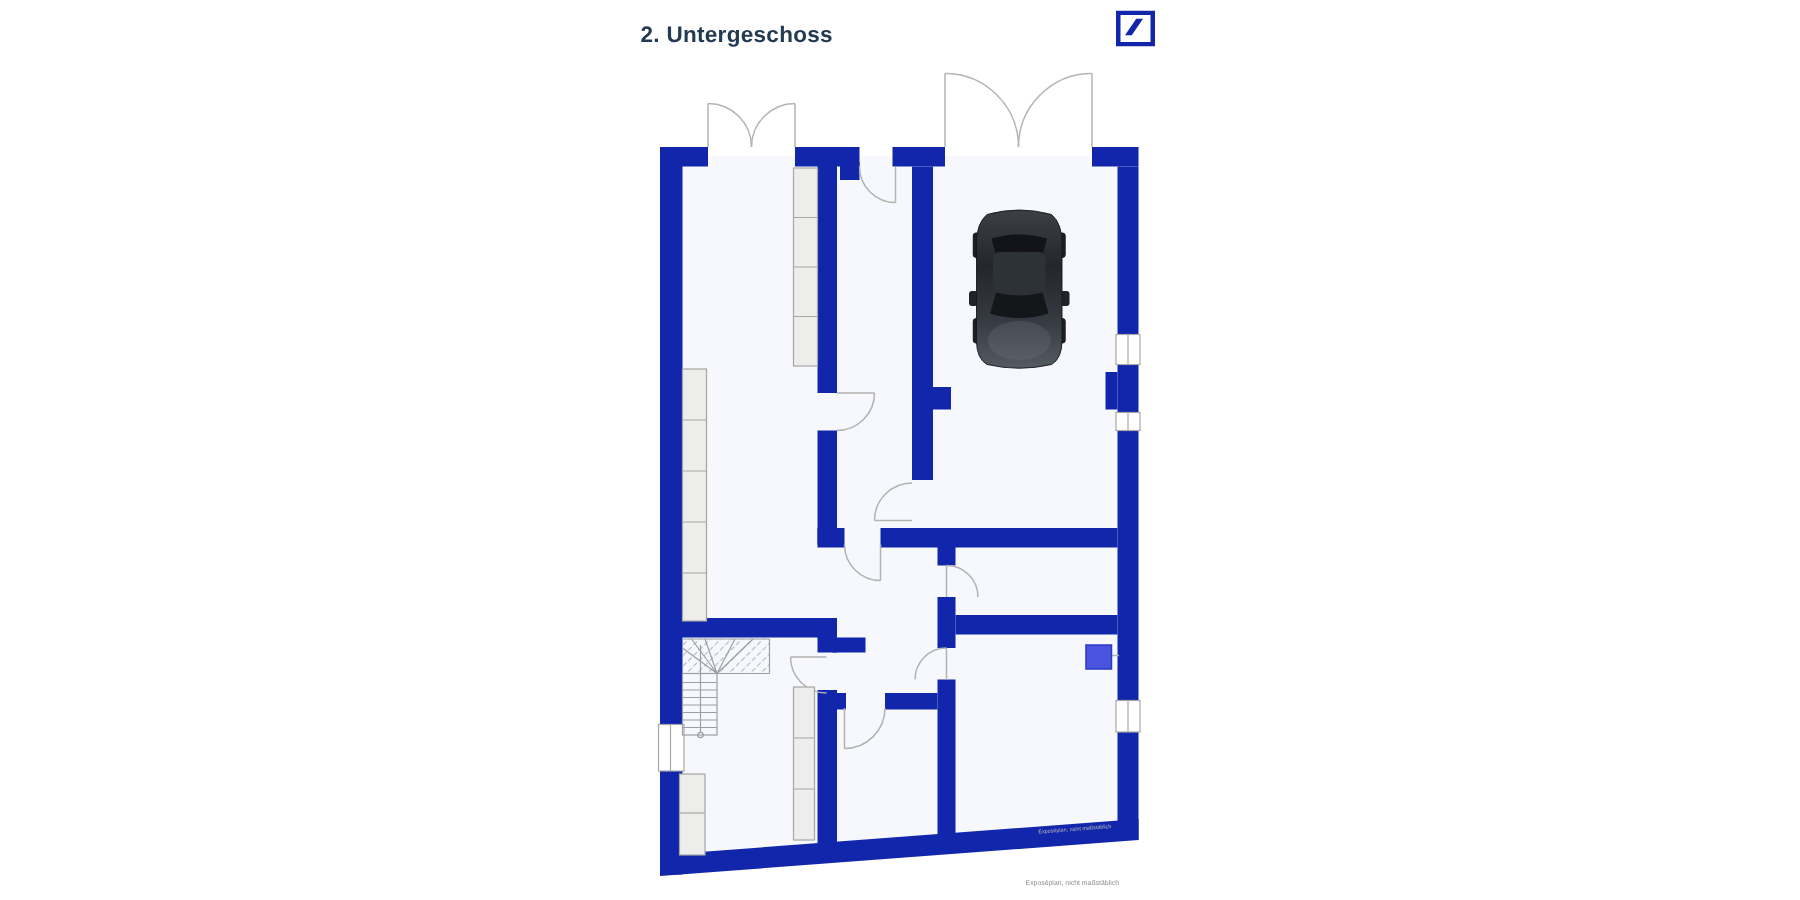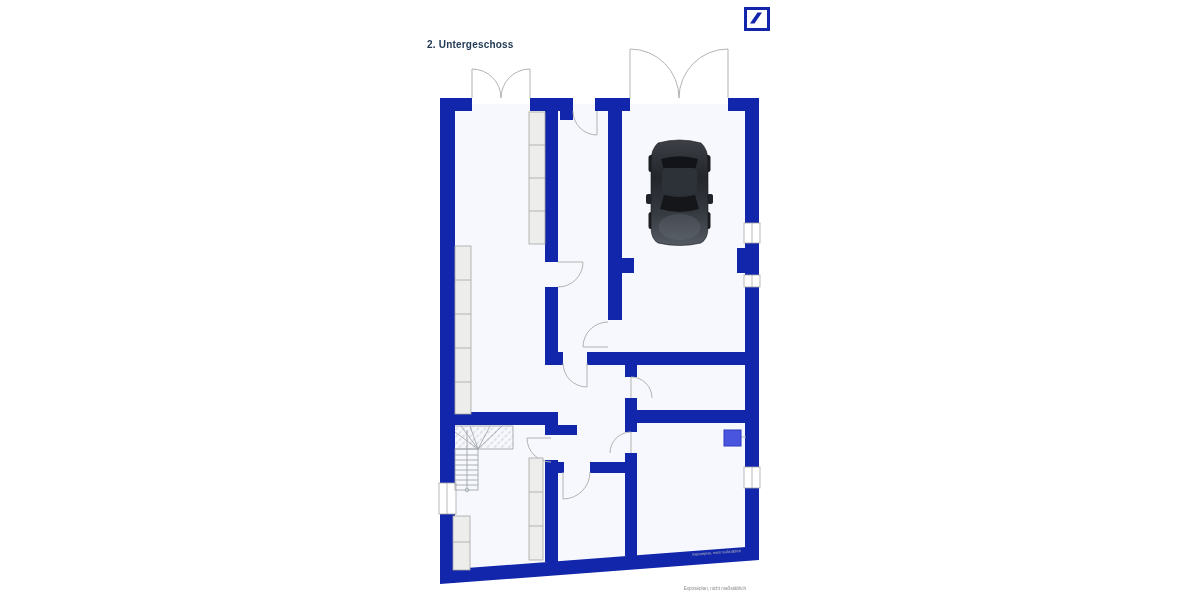--- a/index.html
+++ b/index.html
@@ -2,23 +2,22 @@
 <html style="--wall-color: #1126ab; --room-fill: #f6f8fd; --line-color: #b3b3b1; --window-line: #a8a8a6; --shelf-fill: #ededeb; --shelf-stroke: #a6a6a4; --stair-line: #9aa0a5; --appliance-fill: #4a55df; --appliance-stroke: #2c38c4; --title-color: #233a54; --annotation-color: #8a8a88; --watermark-color: #bdbdbb; --logo-color: #1126ab; --car-dark: #17191d; --car-body: #2e3238;"><head>
 <meta charset="utf-8">
 <style>
   html,body{margin:0;padding:0;}
   body{
     width:1200px;height:600px;position:relative;background:#ffffff;
     font-family:"Liberation Sans", sans-serif;overflow:hidden;
   }
   .title{
     position:absolute;left:427px;top:15px;
-    font-size:10px;font-weight:bold;letter-spacing:.2px;
+    font-size:15px;font-weight:bold;letter-spacing:.2px;
     color:var(--title-color);
-    margin-top:24px;
   }
   .logo{position:absolute;left:744px;top:7px;width:26px;height:24px;}
   .plan{position:absolute;left:430px;top:38px;width:345px;height:562px;}
 
   
   .room{fill:var(--room-fill);}
   .wall{fill:var(--wall-color);}
   .arc{fill:none;stroke:var(--line-color);stroke-width:1;}
   .leaf{stroke:var(--line-color);stroke-width:1;}
   .window-rect{fill:#ffffff;stroke:var(--window-line);stroke-width:.8;}

